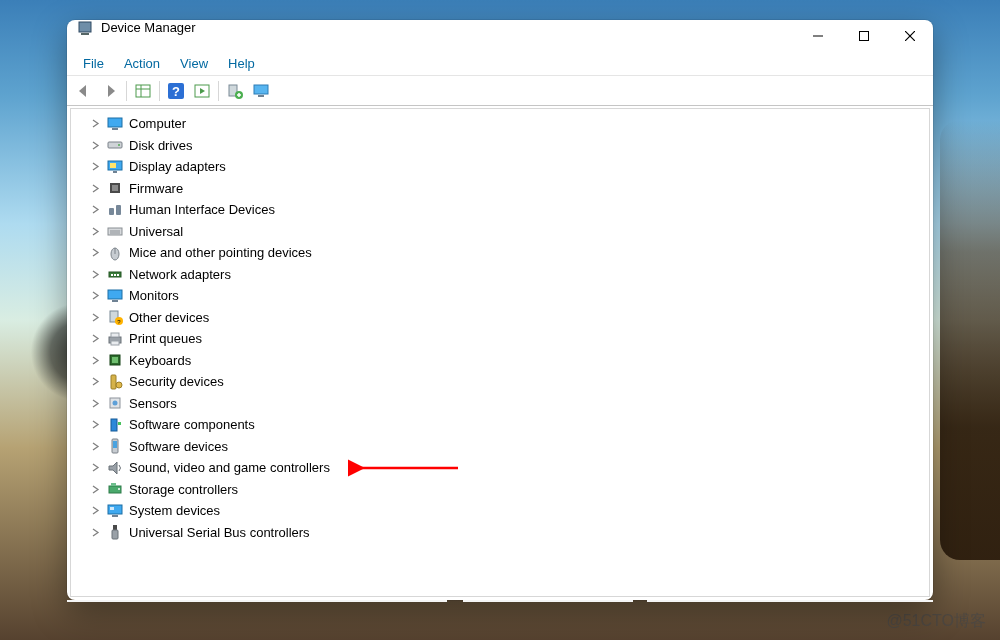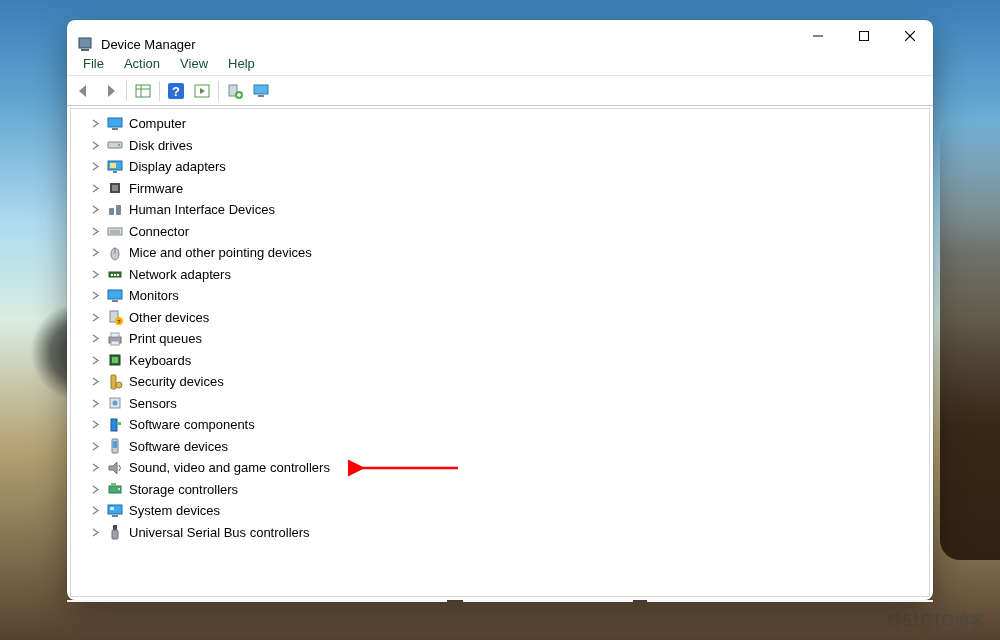--- a/index.html
+++ b/index.html
@@ -27,31 +27,31 @@
   }
 
   
   .window {
     position: absolute; left: 67px; top: 20px; width: 866px; height: 580px;
     background: #ffffff; border-radius: 8px;
     box-shadow: 0 12px 34px rgba(0,0,0,0.38), 0 0 0 1px rgba(0,0,0,0.08);
     display: flex; flex-direction: column; overflow: hidden;
   }
   .titlebar {
-    height: 32px; display: flex; align-items: flex-end; padding-left: 10px;
+    height: 32px; display: flex; align-items: flex-start; padding-left: 10px;
   }
   .titlebar .app-ico { width: 16px; height: 16px; margin-right: 8px; display:flex; align-items:center; justify-content:center;}
   .titlebar .title { font-size: 13px; color: #000; }
   .winbtns { margin-left: auto; display: flex; }
   .winbtn { width: 46px; height: 32px; display:flex; align-items:center; justify-content:center; }
   .winbtn svg { width: 10px; height: 10px; }
 
   .menubar {
     height: 24px; display: flex; align-items: center; gap: 0; padding: 0 6px;
-    font-size: 13px; color:#14532d; border-bottom: 1px solid #e5e5e5;
+    font-size: 13px; color:#0369a1; border-bottom: 1px solid #e5e5e5;
   }
   .menu-item { padding: 2px 10px; }
 
   .toolbar {
     height: 30px; display: flex; align-items: center; gap: 0; padding: 2px 4px;
     border-bottom: 1px solid #c5c5c5;
   }
   .tb-btn {
     width: 24px; height: 24px; display:flex; align-items:center; justify-content:center;
     margin: 0 1px; border-radius:2px;
@@ -275,21 +275,21 @@
               <polyline points="2,1 7,4.5 2,8" fill="none" stroke="#808080" stroke-width="1.3"></polyline>
             </svg>
           </span>
           <span class="node-ico">
             <svg width="16" height="16" viewBox="0 0 16 16">
               <rect x="1" y="5" width="14" height="7" fill="#d6d9dc" stroke="#8a8f94"></rect>
               <line x1="3" y1="8" x2="13" y2="8" stroke="#8a8f94"></line>
               <line x1="3" y1="10" x2="13" y2="10" stroke="#8a8f94"></line>
             </svg>
           </span>
-          <span class="label">Connector</span>
+          <span class="label">Universal</span>
         </div>
         <div class="tree-row">
           <span class="expander">
             <svg width="9" height="9" viewBox="0 0 9 9">
               <polyline points="2,1 7,4.5 2,8" fill="none" stroke="#808080" stroke-width="1.3"></polyline>
             </svg>
           </span>
           <span class="node-ico">
             <svg width="16" height="16" viewBox="0 0 16 16">
               <ellipse cx="8" cy="9" rx="4" ry="6" fill="#c7ccd1" stroke="#7c838a"></ellipse>

